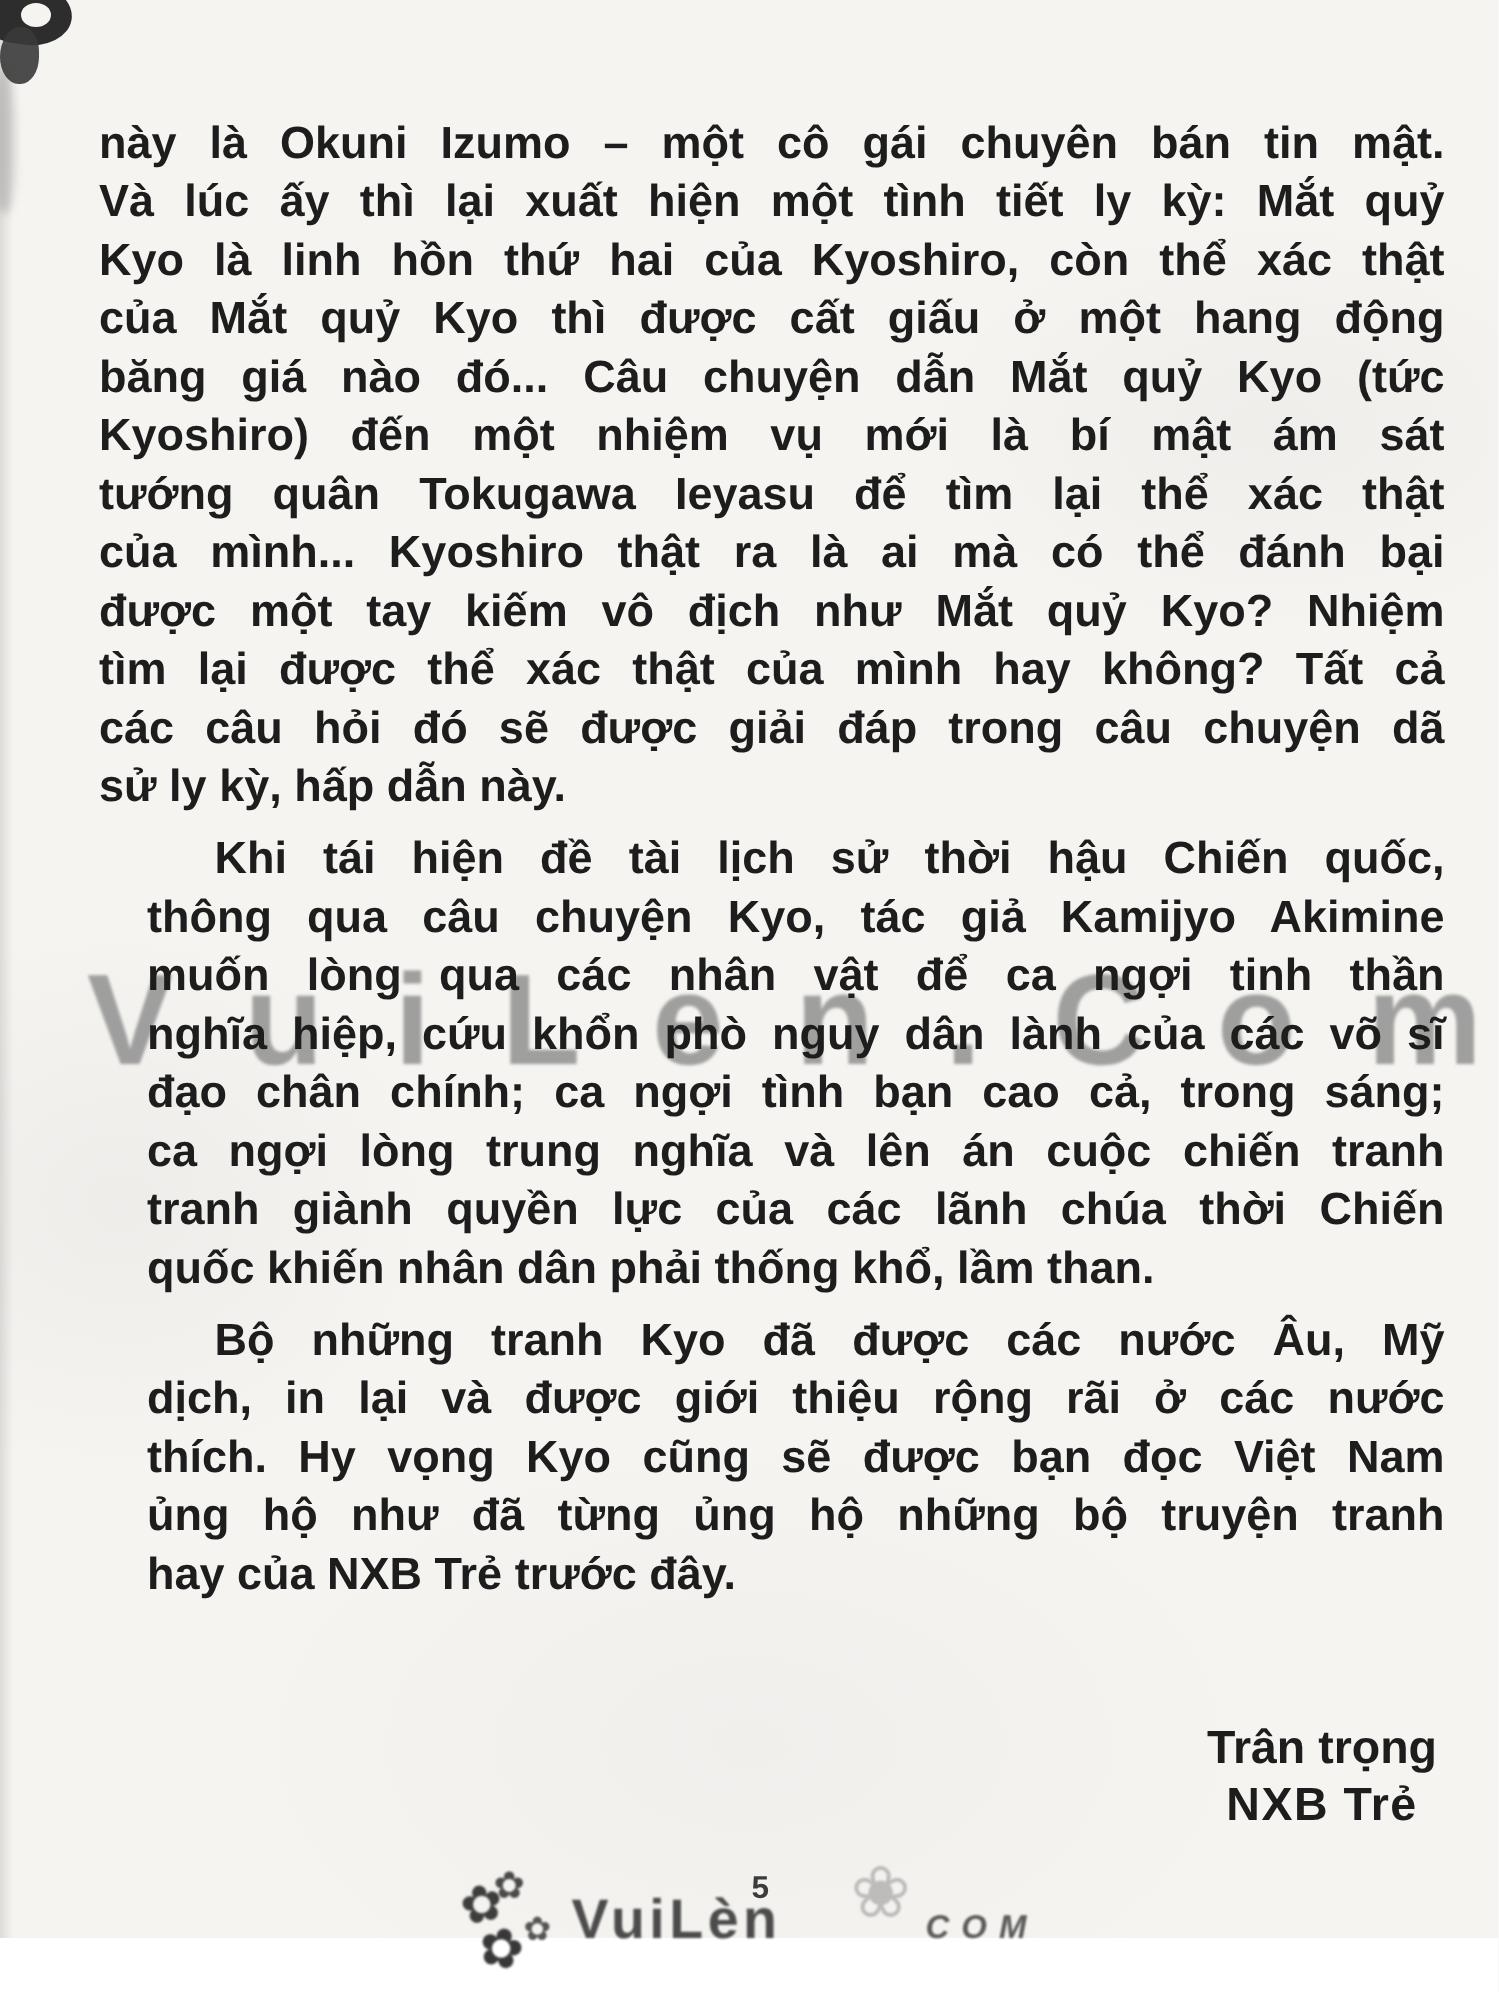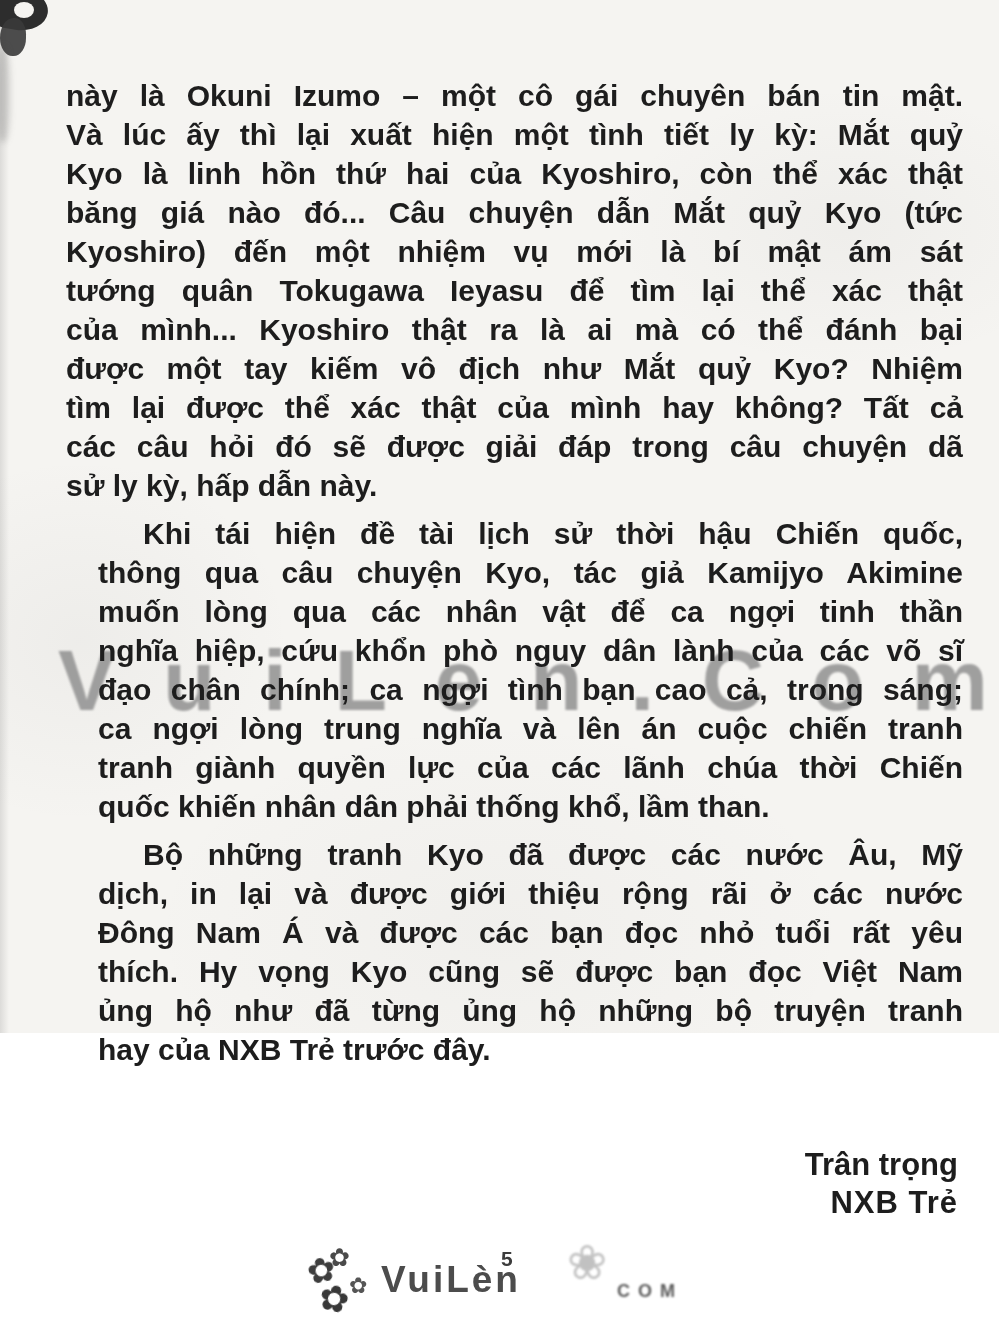--- a/index.html
+++ b/index.html
@@ -2,21 +2,21 @@
 <html><head>
 <meta charset="utf-8">
 <style>
   html,body { margin:0; padding:0; }
   body {
     width:999px; height:1328px; overflow:hidden;
     font-family:"Liberation Sans", sans-serif;
     background:#ffffff;
   }
   .page {
-    position:relative; width:999px; height:1033px;
+    position:relative; width:999px; height:1292px;
     background:
       radial-gradient(ellipse 340px 200px at 85% 22%, rgba(120,120,120,0.05), rgba(0,0,0,0) 70%),
       radial-gradient(ellipse 300px 260px at 8% 62%, rgba(120,120,120,0.06), rgba(0,0,0,0) 70%),
       radial-gradient(ellipse 500px 300px at 50% 90%, rgba(120,120,120,0.04), rgba(0,0,0,0) 70%),
       #f5f4f1;
   }
   
   .edge-strip {
     position:absolute; left:0; top:0; width:9px; height:100%;
     background:linear-gradient(to right, rgba(90,90,90,0.16), rgba(90,90,90,0));
@@ -53,41 +53,41 @@
     overflow:visible; white-space:nowrap;
   }
   .para-line.last { text-align-last:left; }
   .para-line.indent { text-indent:45px; }
   
   .signature {
     position:absolute; right:41px; top:1146px; text-align:right;
     color:#1d1d1d; font-size:31px; font-weight:bold; line-height:38px;
     filter:blur(0.4px); z-index:4;
   }
-  .signature .publisher { font-weight:bold; letter-spacing:1px; }
+  .signature .publisher { font-weight:bold; letter-spacing:1px;text-align:center; }
   
   .footer { position:absolute; left:305px; top:1243px; width:420px; height:84px; z-index:4; }
   .flower { position:absolute; color:#3d3d3d; filter:blur(0.6px); line-height:1; }
   .fl1 { left:2px;  top:10px; font-size:34px; transform:rotate(-12deg); }
   .fl2 { left:24px; top:2px;  font-size:25px; color:#4a4a4a; }
   .fl3 { left:14px; top:38px; font-size:36px; transform:rotate(14deg); color:#383838; }
   .fl4 { left:44px; top:32px; font-size:22px; color:#555555; }
   .brand {
     position:absolute; left:76px; top:16px;
     font-size:37px; font-weight:bold; color:#4c4c4c;
     letter-spacing:3px; filter:blur(0.7px);text-align:right;
   }
   .outline-flower {
     position:absolute; left:262px; top:-4px; font-size:48px;
     color:#909090; opacity:0.55; filter:blur(0.8px); line-height:1;
   }
   .domain-suffix {
-    position:absolute; left:312px; top:30px;
-    font-size:26px; font-weight:bold; color:#5a5a5a;
-    letter-spacing:8px; filter:blur(0.8px); font-variant:small-caps;
+    position:absolute; left:312px; top:20px;
+    font-size:32px; font-weight:bold; color:#5a5a5a;
+    letter-spacing:8px; filter:blur(0.8px); font-variant:small-caps;font-style:italic;
   }
   .page-number {
     position:absolute; left:196px; top:4px;
     font-size:21px; font-weight:bold; color:#3c3c3c; filter:blur(0.5px);
   }
 </style>
 </head>
 <body>
 
 <div class="page">
@@ -110,20 +110,21 @@
       <span>C</span>
       <span>o</span>
       <span>m</span>
     </div>
 
   <div class="text-block">
     <div class="paragraph">
         <div class="para-line">này là Okuni Izumo – một cô gái chuyên bán tin mật.</div>
         <div class="para-line">Và lúc ấy thì lại xuất hiện một tình tiết ly kỳ: Mắt quỷ</div>
         <div class="para-line">Kyo là linh hồn thứ hai của Kyoshiro, còn thể xác thật</div>
+        <div class="para-line">của Mắt quỷ Kyo thì được cất giấu ở một hang động</div>
         <div class="para-line">băng giá nào đó... Câu chuyện dẫn Mắt quỷ Kyo (tức</div>
         <div class="para-line">Kyoshiro) đến một nhiệm vụ mới là bí mật ám sát</div>
         <div class="para-line">tướng quân Tokugawa Ieyasu để tìm lại thể xác thật</div>
         <div class="para-line">của mình... Kyoshiro thật ra là ai mà có thể đánh bại</div>
         <div class="para-line">được một tay kiếm vô địch như Mắt quỷ Kyo? Nhiệm</div>
         <div class="para-line">tìm lại được thể xác thật của mình hay không? Tất cả</div>
         <div class="para-line">các câu hỏi đó sẽ được giải đáp trong câu chuyện dã</div>
         <div class="para-line last">sử ly kỳ, hấp dẫn này.</div>
       </div>
     <div class="paragraph">
@@ -132,21 +133,20 @@
         <div class="para-line">muốn lòng qua các nhân vật để ca ngợi tinh thần</div>
         <div class="para-line">nghĩa hiệp, cứu khổn phò nguy dân lành của các võ sĩ</div>
         <div class="para-line">đạo chân chính; ca ngợi tình bạn cao cả, trong sáng;</div>
         <div class="para-line">ca ngợi lòng trung nghĩa và lên án cuộc chiến tranh</div>
         <div class="para-line">tranh giành quyền lực của các lãnh chúa thời Chiến</div>
         <div class="para-line last">quốc khiến nhân dân phải thống khổ, lầm than.</div>
       </div>
     <div class="paragraph">
         <div class="para-line indent">Bộ những tranh Kyo đã được các nước Âu, Mỹ</div>
         <div class="para-line">dịch, in lại và được giới thiệu rộng rãi ở các nước</div>
-        <div class="para-line">Đông Nam Á và được các bạn đọc nhỏ tuổi rất yêu</div>
         <div class="para-line">thích. Hy vọng Kyo cũng sẽ được bạn đọc Việt Nam</div>
         <div class="para-line">ủng hộ như đã từng ủng hộ những bộ truyện tranh</div>
         <div class="para-line last">hay của NXB Trẻ trước đây.</div>
       </div>
   </div>
 
   <div class="signature">
     <div class="closing">Trân trọng</div>
     <div class="publisher">NXB Trẻ</div>
   </div>

